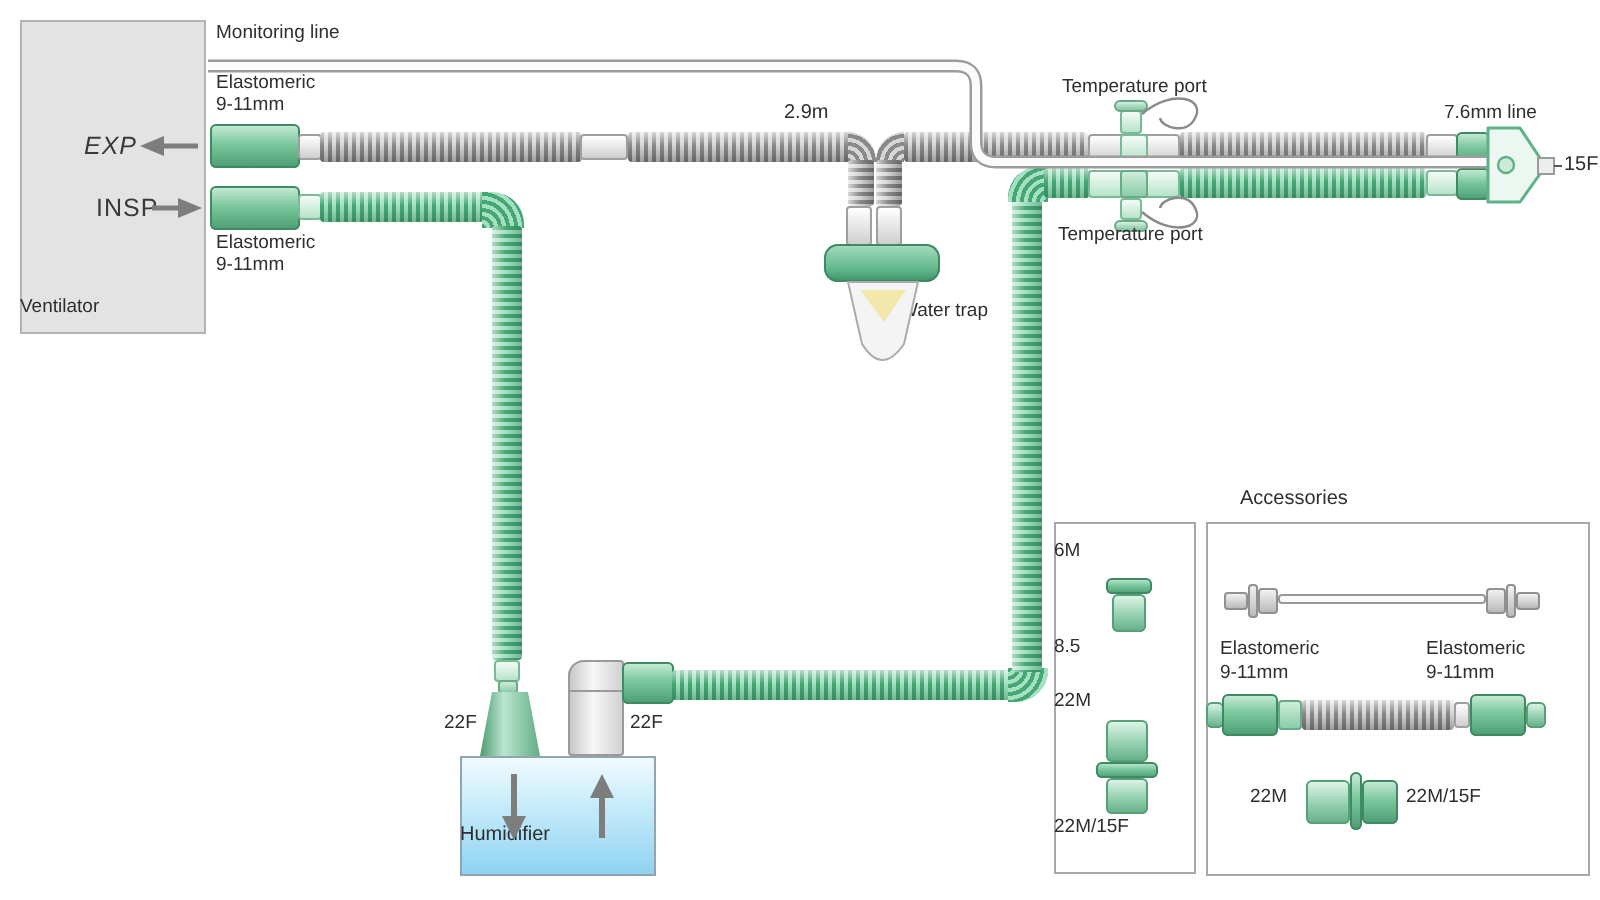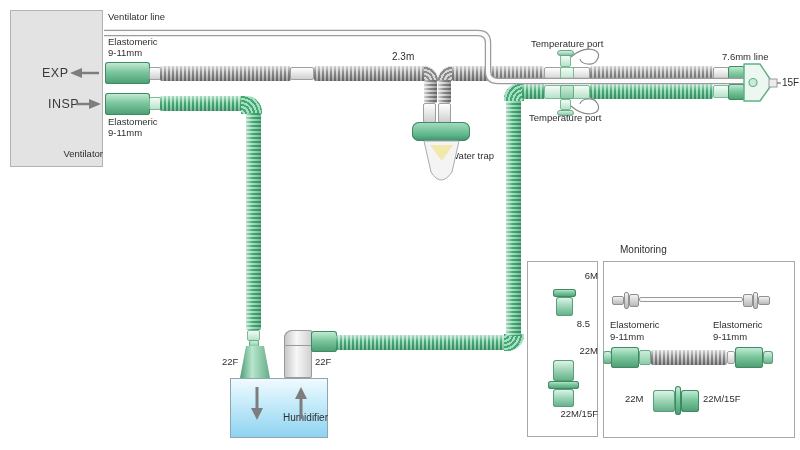--- a/index.html
+++ b/index.html
@@ -1,21 +1,21 @@
 <!DOCTYPE html>
 <html><head>
 <meta charset="utf-8">
 <style>
   html,body{margin:0;padding:0;background:#fff;}
   #canvas{position:relative;width:800px;height:450px;background:#ffffff;overflow:hidden;
           font-family:"Liberation Sans",sans-serif;}
   #canvas *{position:absolute;box-sizing:border-box;}
   .t{font-size:9.5px;line-height:1.15;color:#2e2e2e;white-space:nowrap;}
   .tb{font-size:12.5px;color:#3a3a3a;letter-spacing:.5px;}
-  .tc{text-align:right;}
+  .tc{text-align:left;}
   .box{background:#e3e3e3;border:1px solid #b3b3b3;}
   .abox{background:#ffffff;border:1px solid #a8a8a8;}
   .humid{background:linear-gradient(180deg,#f0fafe 0%,#cdeefb 35%,#8fd3f1 100%);border:1px solid #8fa6b0;}
   .conn{background:linear-gradient(180deg,#c2e9d4 5%,#7cc89e 45%,#4c9c71);box-shadow:inset 0 0 0 1px #3e8a62;border-radius:3px;}
   .conn-l{background:linear-gradient(180deg,#ddf3e7 5%,#9bd4b6 50%,#63ad86);box-shadow:inset 0 0 0 1px #55a076;border-radius:3px;}
   .cuff{background:linear-gradient(180deg,#ffffff,#cfcfcf);border:1px solid #9f9f9f;border-radius:2px;}
   .cuffg{background:linear-gradient(180deg,#f4fcf7,#b8e2ca);border:1px solid #79bb97;border-radius:2px;}
   .band-g{background:linear-gradient(180deg,#cdeeda,#8cccab);border:1px solid #67ab87;border-radius:2px;}
   .plug{background:linear-gradient(180deg,#f2f2f2,#b9b9b9);border:1px solid #909090;border-radius:2px;}
   .mline{background:#fafafa;border:1px solid #999;border-radius:2px;}
@@ -38,29 +38,29 @@
   .cone{background:linear-gradient(90deg,#4c9c71,#b9e6cf 40%,#63ad86);clip-path:polygon(20% 0,80% 0,100% 100%,0 100%);}
   svg.ovl{left:0;top:0;pointer-events:none;}
 </style>
 </head>
 <body>
 
 <div id="canvas">
 
   <div class="box" style="left:10px;top:10px;width:93px;height:157px;"></div>
   <div class="t tc" style="left:10px;top:149px;width:93px;">Ventilator</div>
-  <div class="tb" style="left:42px;top:66px;">EXP</div>
+  <div class="tb" style="left:42px;top:66px;font-style:italic;">EXP</div>
   <div class="tb" style="left:48px;top:97px;">INSP</div>
 
-  <div class="t" style="left:108px;top:12px;">Ventilator line</div>
+  <div class="t" style="left:108px;top:12px;">Monitoring line</div>
   <div class="t" style="left:108px;top:37px;">Elastomeric</div>
   <div class="t" style="left:108px;top:48px;">9-11mm</div>
   <div class="t" style="left:108px;top:117px;">Elastomeric</div>
   <div class="t" style="left:108px;top:128px;">9-11mm</div>
-  <div class="t" style="left:392px;top:51px;font-size:10px;">2.3m</div>
+  <div class="t" style="left:392px;top:51px;font-size:10px;">2.9m</div>
 
   <div class="conn" style="left:105px;top:62px;width:45px;height:22px;"></div>
   <div class="cuff" style="left:149px;top:67px;width:12px;height:13px;"></div>
   <div class="cgr-h" style="left:160px;top:66px;width:131px;height:15px;"></div>
   <div class="cuff" style="left:290px;top:67px;width:24px;height:13px;"></div>
   <div class="cgr-h" style="left:314px;top:66px;width:112px;height:15px;"></div>
   <div class="br1" style="left:424px;top:66px;width:14px;height:15px;"></div>
   <div class="cgr-v" style="left:424px;top:80px;width:13px;height:23px;"></div>
   <div class="br2" style="left:438px;top:66px;width:14px;height:15px;"></div>
   <div class="cgr-v" style="left:438px;top:80px;width:13px;height:23px;"></div>
@@ -106,21 +106,21 @@
   <div class="cuffg" style="left:560px;top:99px;width:11px;height:11px;"></div>
   <div class="capg" style="left:557px;top:110px;width:17px;height:6px;"></div>
   <div class="t" style="left:529px;top:113px;">Temperature port</div>
   <div class="cg-h" style="left:590px;top:84px;width:123px;height:15px;"></div>
   <div class="cuffg" style="left:713px;top:85px;width:16px;height:13px;"></div>
   <div class="conn" style="left:728px;top:84px;width:17px;height:16px;"></div>
 
   <div class="t" style="left:722px;top:52px;">7.6mm line</div>
   <div class="t" style="left:782px;top:77px;font-size:10px;">15F</div>
 
-  <div class="t" style="left:620px;top:244px;font-size:10px;">Monitoring</div>
+  <div class="t" style="left:620px;top:244px;font-size:10px;">Accessories</div>
   <div class="abox" style="left:527px;top:261px;width:71px;height:176px;"></div>
   <div class="abox" style="left:603px;top:261px;width:192px;height:177px;"></div>
 
   <div class="t tc" style="left:527px;top:271px;width:71px;">6M</div>
   <div class="conn" style="left:553px;top:289px;width:23px;height:8px;"></div>
   <div class="conn-l" style="left:556px;top:297px;width:17px;height:19px;"></div>
   <div class="t tc" style="left:527px;top:319px;width:63px;">8.5</div>
   <div class="t tc" style="left:527px;top:346px;width:71px;">22M</div>
   <div class="conn-l" style="left:553px;top:360px;width:21px;height:21px;"></div>
   <div class="conn" style="left:548px;top:381px;width:31px;height:8px;"></div>

